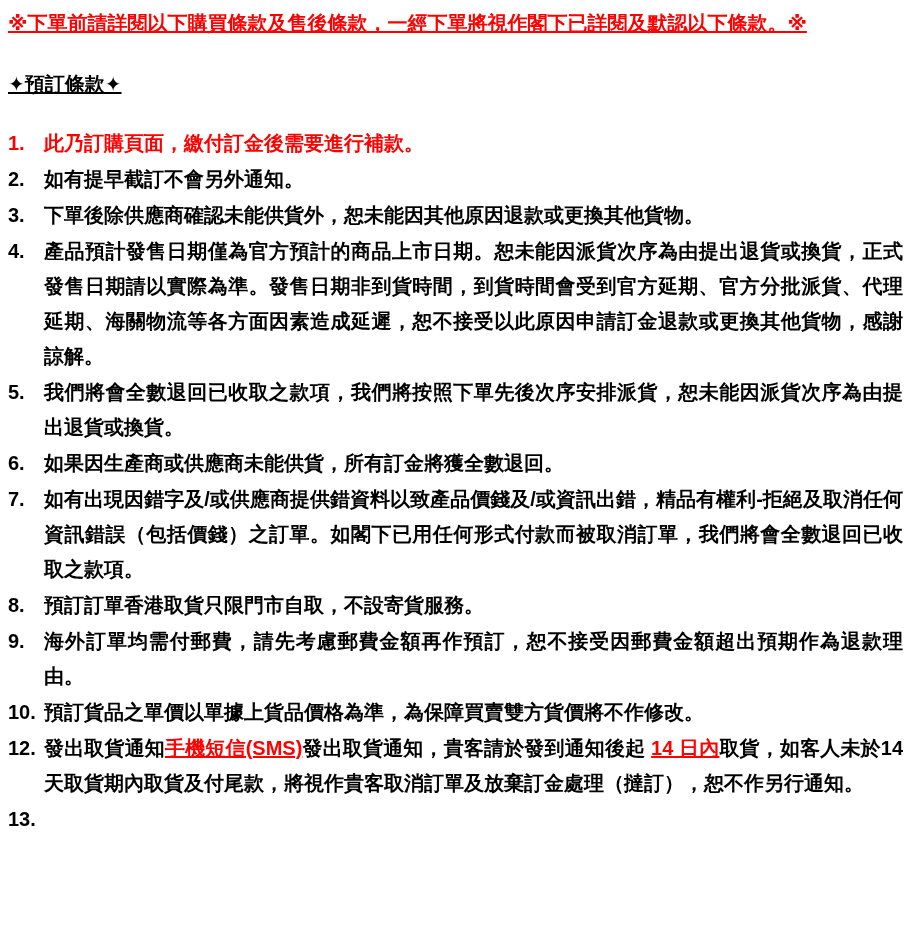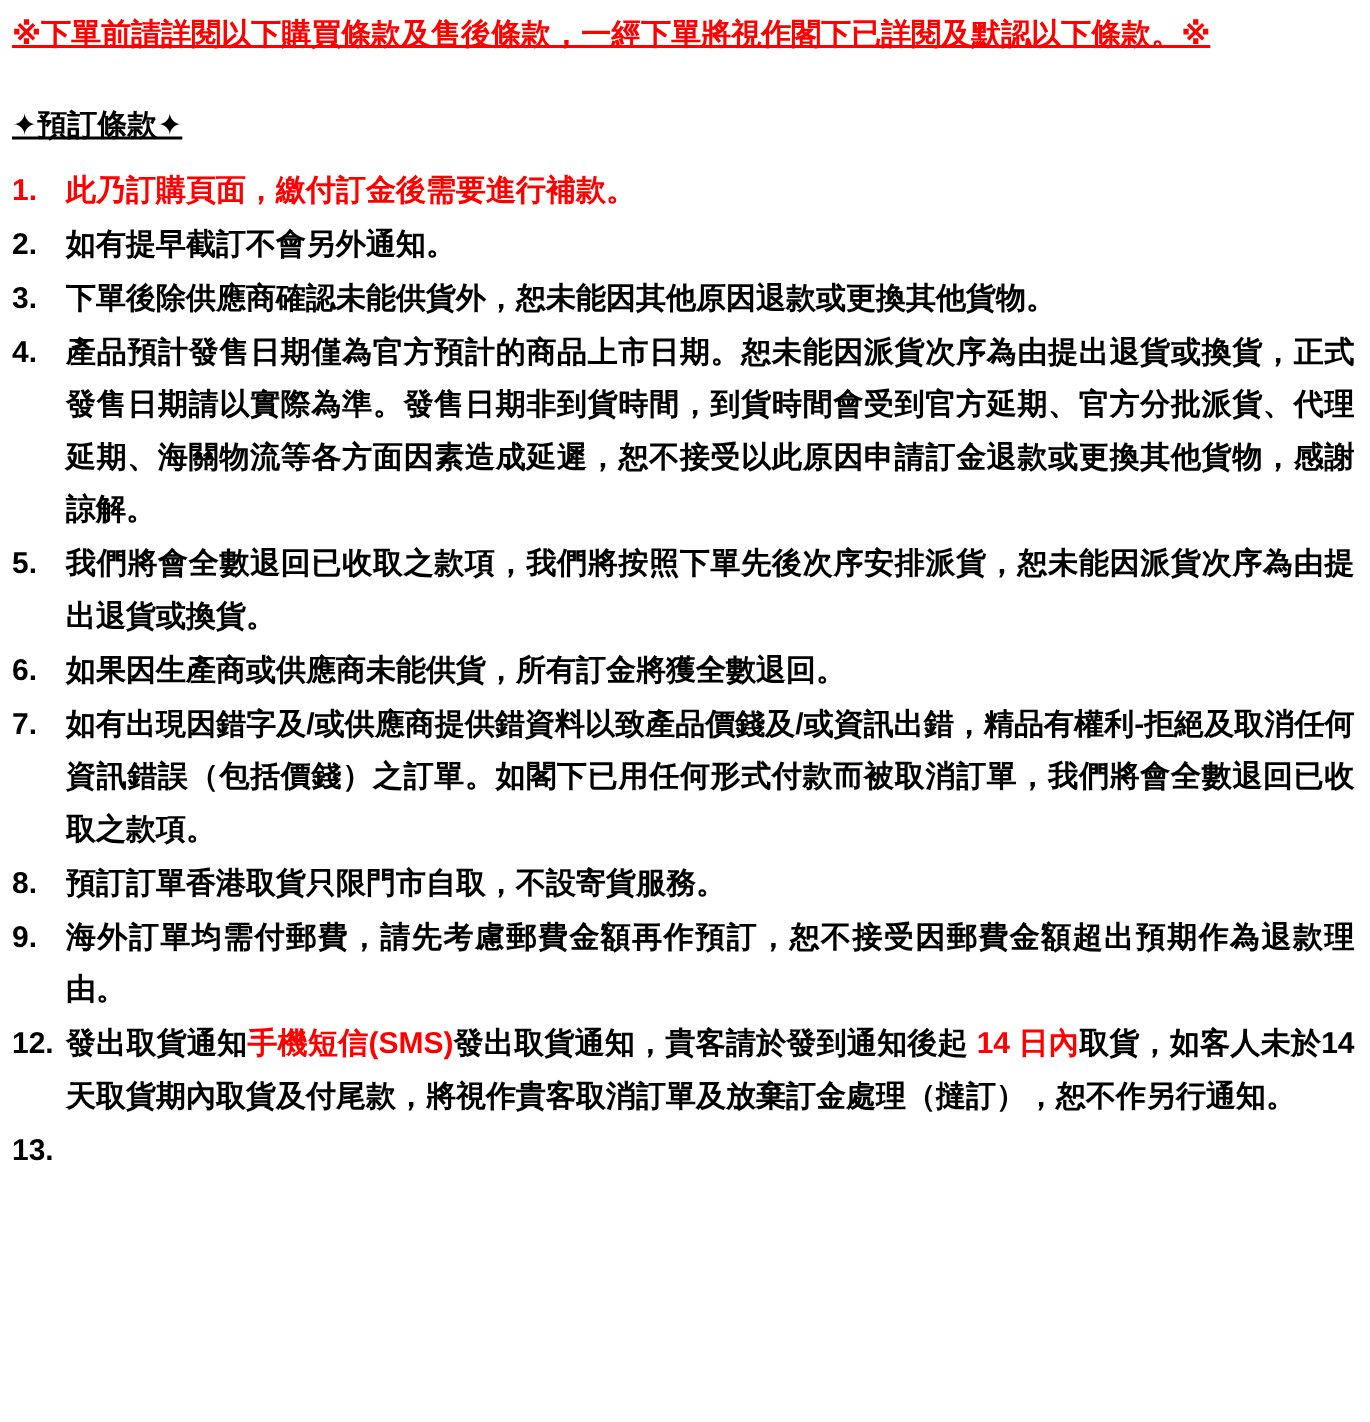--- a/index.html
+++ b/index.html
@@ -18,21 +18,21 @@
   .page {
     padding: 6px 10px 10px 8px;
   }
   .notice {
     color: #ff0000;
     text-decoration: underline;
     margin: 0 0 26px 0;
   }
   .section-title {
     text-decoration: underline;
-    margin: 0 0 8px 0;
+    margin: 0 0 24px 0;
   }
   .terms-list {
     margin: 0;
     padding: 0;
     list-style: none;
   }
   .term {
     display: flex;
     align-items: flex-start;
     margin: 0 0 1px 0;
@@ -43,20 +43,21 @@
   }
   .term .txt {
     flex: 1 1 auto;
     text-align: justify;
   }
   .red {
     color: #ff0000;
   }
   .red-underline {
     color: #ff0000;
+    text-decoration: underline;
   }
 </style>
 </head>
 <body>
 
 <div class="page">
 
   <p class="notice">※下單前請詳閱以下購買條款及售後條款，一經下單將視作閣下已詳閱及默認以下條款。※</p>
 
   <p class="section-title">✦預訂條款✦</p>
@@ -101,20 +102,24 @@
     <li class="term">
       <span class="num">8.</span>
       <span class="txt">預訂訂單香港取貨只限門市自取，不設寄貨服務。</span>
     </li>
 
     <li class="term">
       <span class="num">9.</span>
       <span class="txt">海外訂單均需付郵費，請先考慮郵費金額再作預訂，恕不接受因郵費金額超出預期作為退款理由。</span>
     </li>
 
+    <li class="term">
+      <span class="num">10.</span>
+      <span class="txt">預訂貨品之單價以單據上貨品價格為準，為保障買賣雙方貨價將不作修改。</span>
+    </li>
 
     <li class="term">
       <span class="num">12.</span>
       <span class="txt"><span>發出取貨通知</span><span class="red-underline">手機短信(SMS)</span><span>發出取貨通知，貴客請於發到通知後起 </span><span class="red-underline">14 日內</span><span>取貨，如客人未於14 天取貨期內取貨及付尾款，將視作貴客取消訂單及放棄訂金處理（撻訂），恕不作另行通知。</span></span>
     </li>
 
 
     <li class="term">
       <span class="num">13.</span>
       <span class="txt"></span>

